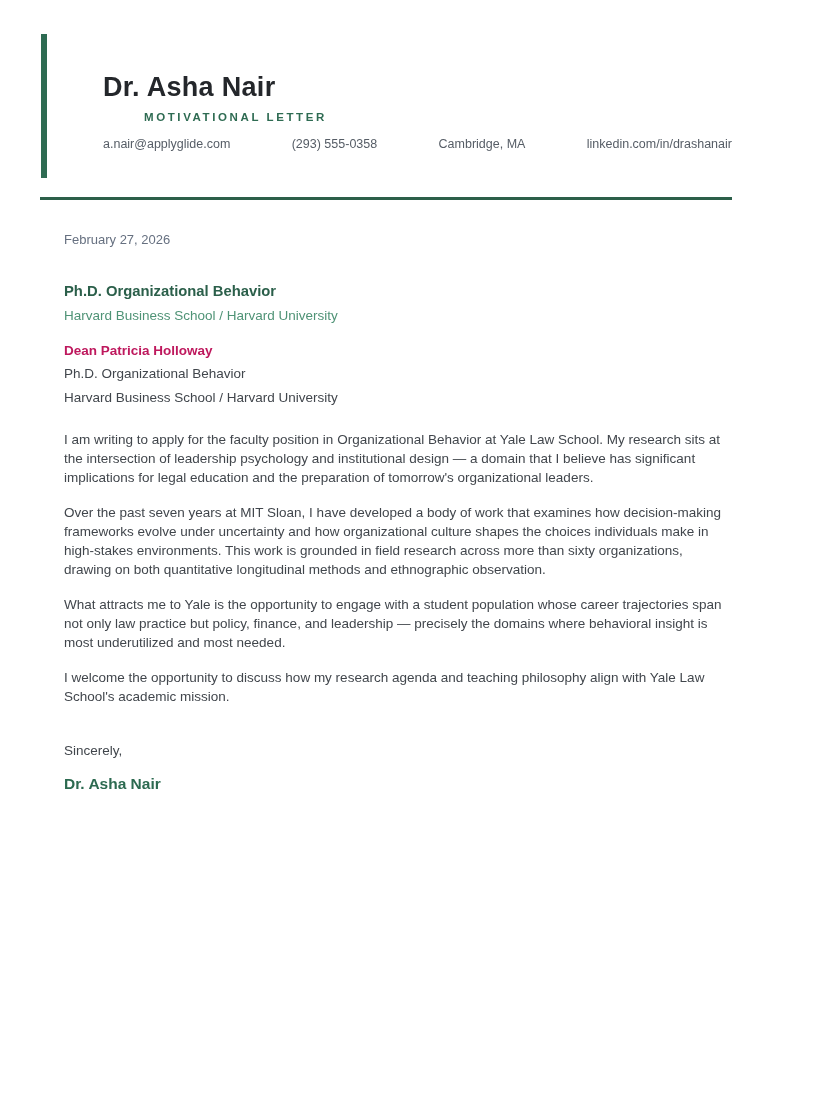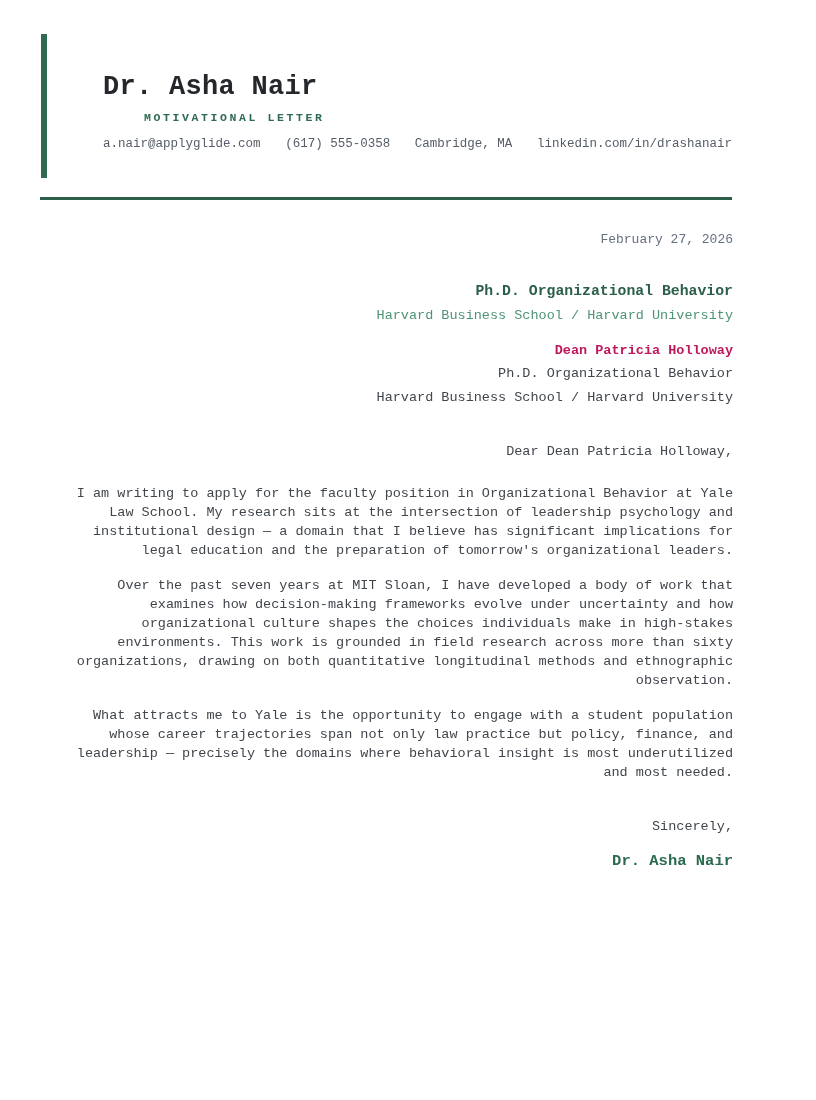--- a/index.html
+++ b/index.html
@@ -12,21 +12,20 @@
     height: 1100px;
     font-family: "Liberation Sans", "DejaVu Sans", sans-serif;
     -webkit-font-smoothing: antialiased;
   }
   .page {
     position: relative;
     width: 772px;
     height: 1100px;
     background: #ffffff;
     overflow: hidden;
-    font-family: Liberation Mono, monospace;
   }
   
   .header {
     margin: 34px 40px 0 41px;
     border-left: 6px solid #2e6b52;
     padding: 38px 0 26px 56px;
   }
   .header-name {
     font-size: 27px;
     font-weight: 700;
@@ -56,21 +55,20 @@
   .divider {
     height: 3px;
     background: #2c5f49;
     margin: 19px 40px 0 40px;
   }
   
   .content {
     margin: 0 39px 0 64px;
     color: #41464c;
     font-size: 13.5px;
-    text-align: right;
   }
   .date {
     margin-top: 32px;
     font-size: 13px;
     color: #667080;
     line-height: 15px;
   }
   .position-title {
     margin-top: 36px;
     font-size: 14.8px;
@@ -119,46 +117,46 @@
 </head>
 <body>
 
 <div class="page">
 
   <div class="header">
     <div class="header-name">Dr. Asha Nair</div>
     <div class="header-subtitle">MOTIVATIONAL LETTER</div>
     <div class="header-contacts">
       <span>a.nair@applyglide.com</span>
-      <span>(617) 555-0358</span>
+      <span>(293) 555-0358</span>
       <span>Cambridge, MA</span>
       <span>linkedin.com/in/drashanair</span>
     </div>
   </div>
 
   <div class="divider"></div>
 
   <div class="content">
 
     <div class="date">February 27, 2026</div>
 
     <div class="position-title">Ph.D. Organizational Behavior</div>
     <div class="position-org">Harvard Business School / Harvard University</div>
 
     <div class="recipient">
       <div class="recipient-name">Dean Patricia Holloway</div>
       <div>Ph.D. Organizational Behavior</div>
       <div>Harvard Business School / Harvard University</div>
     </div>
 
-    <div class="salutation">Dear Dean Patricia Holloway,</div>
 
     <p class="body-paragraph first">I am writing to apply for the faculty position in Organizational Behavior at Yale Law School. My research sits at the intersection of leadership psychology and institutional design — a domain that I believe has significant implications for legal education and the preparation of tomorrow's organizational leaders.</p>
     <p class="body-paragraph">Over the past seven years at MIT Sloan, I have developed a body of work that examines how decision-making frameworks evolve under uncertainty and how organizational culture shapes the choices individuals make in high-stakes environments. This work is grounded in field research across more than sixty organizations, drawing on both quantitative longitudinal methods and ethnographic observation.</p>
     <p class="body-paragraph">What attracts me to Yale is the opportunity to engage with a student population whose career trajectories span not only law practice but policy, finance, and leadership — precisely the domains where behavioral insight is most underutilized and most needed.</p>
+    <p class="body-paragraph">I welcome the opportunity to discuss how my research agenda and teaching philosophy align with Yale Law School's academic mission.</p>
 
     <div class="closing">Sincerely,</div>
 
     <div class="signature">Dr. Asha Nair</div>
 
   </div>
 
 </div>
 
 </body></html>

